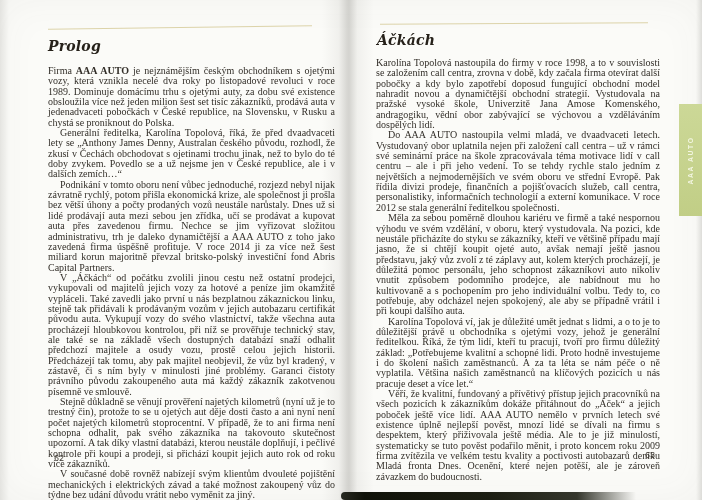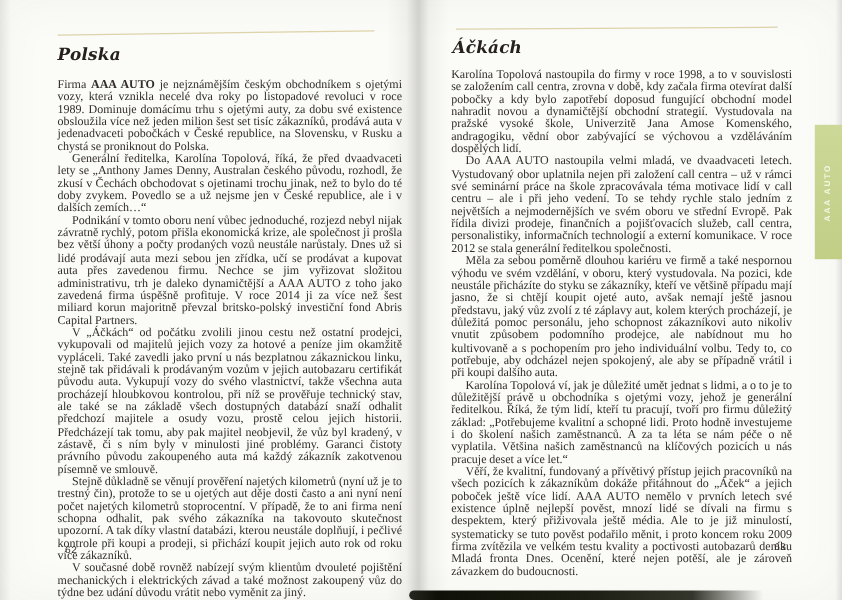--- a/index.html
+++ b/index.html
@@ -73,21 +73,21 @@
 </style>
 </head>
 <body>
 
 <div class="stage">
 
   <div class="edge-left"></div>
   <div class="edge-right"></div>
 
   <div id="rule-left" class="rule"></div>
-  <h2 id="heading-left" class="heading">Polska</h2>
+  <h2 id="heading-left" class="heading">Prolog</h2>
 
   <div id="body-left" class="page-body">
     <p class="first"><span>Firma </span><span class="brand">AAA AUTO</span><span> je nejznámějším českým obchodníkem s ojetými vozy, která vznikla necelé dva roky po listopadové revoluci v roce 1989. Dominuje domácímu trhu s ojetými auty, za dobu své existence obsloužila více než jeden milion šest set tisíc zákazníků, prodává auta v jedenadvaceti pobočkách v České republice, na Slovensku, v Rusku a chystá se proniknout do Polska.</span></p>
     <p>Generální ředitelka, Karolína Topolová, říká, že před dvaadvaceti lety se „Anthony James Denny, Australan českého původu, rozhodl, že zkusí v Čechách obchodovat s ojetinami trochu jinak, než to bylo do té doby zvykem. Povedlo se a už nejsme jen v České republice, ale i v dalších zemích…“</p>
     <p>Podnikání v tomto oboru není vůbec jednoduché, rozjezd nebyl nijak závratně rychlý, potom přišla ekonomická krize, ale společnost ji prošla bez větší úhony a počty prodaných vozů neustále narůstaly. Dnes už si lidé prodávají auta mezi sebou jen zřídka, učí se prodávat a kupovat auta přes zavedenou firmu. Nechce se jim vyřizovat složitou administrativu, trh je daleko dynamičtější a AAA AUTO z toho jako zavedená firma úspěšně profituje. V roce 2014 ji za více než šest miliard korun majoritně převzal britsko-polský investiční fond Abris Capital Partners.</p>
     <p>V „Áčkách“ od počátku zvolili jinou cestu než ostatní prodejci, vykupovali od majitelů jejich vozy za hotové a peníze jim okamžitě vypláceli. Také zavedli jako první u nás bezplatnou zákaznickou linku, stejně tak přidávali k prodávaným vozům v jejich autobazaru certifikát původu auta. Vykupují vozy do svého vlastnictví, takže všechna auta procházejí hloubkovou kontrolou, při níž se prověřuje technický stav, ale také se na základě všech dostupných databází snaží odhalit předchozí majitele a osudy vozu, prostě celou jejich historii. Předcházejí tak tomu, aby pak majitel neobjevil, že vůz byl kradený, v zástavě, či s ním byly v minulosti jiné problémy. Garanci čistoty právního původu zakoupeného auta má každý zákazník zakotvenou písemně ve smlouvě.</p>
     <p>Stejně důkladně se věnují prověření najetých kilometrů (nyní už je to trestný čin), protože to se u ojetých aut děje dosti často a ani nyní není počet najetých kilometrů stoprocentní. V případě, že to ani firma není schopna odhalit, pak svého zákazníka na takovouto skutečnost upozorní. A tak díky vlastní databázi, kterou neustále doplňují, i pečlivé kontrole při koupi a prodeji, si přichází koupit jejich auto rok od roku více zákazníků.</p>
     <p>V současné době rovněž nabízejí svým klientům dvouleté pojištění mechanických i elektrických závad a také možnost zakoupený vůz do týdne bez udání důvodu vrátit nebo vyměnit za jiný.</p>
   </div>
 

